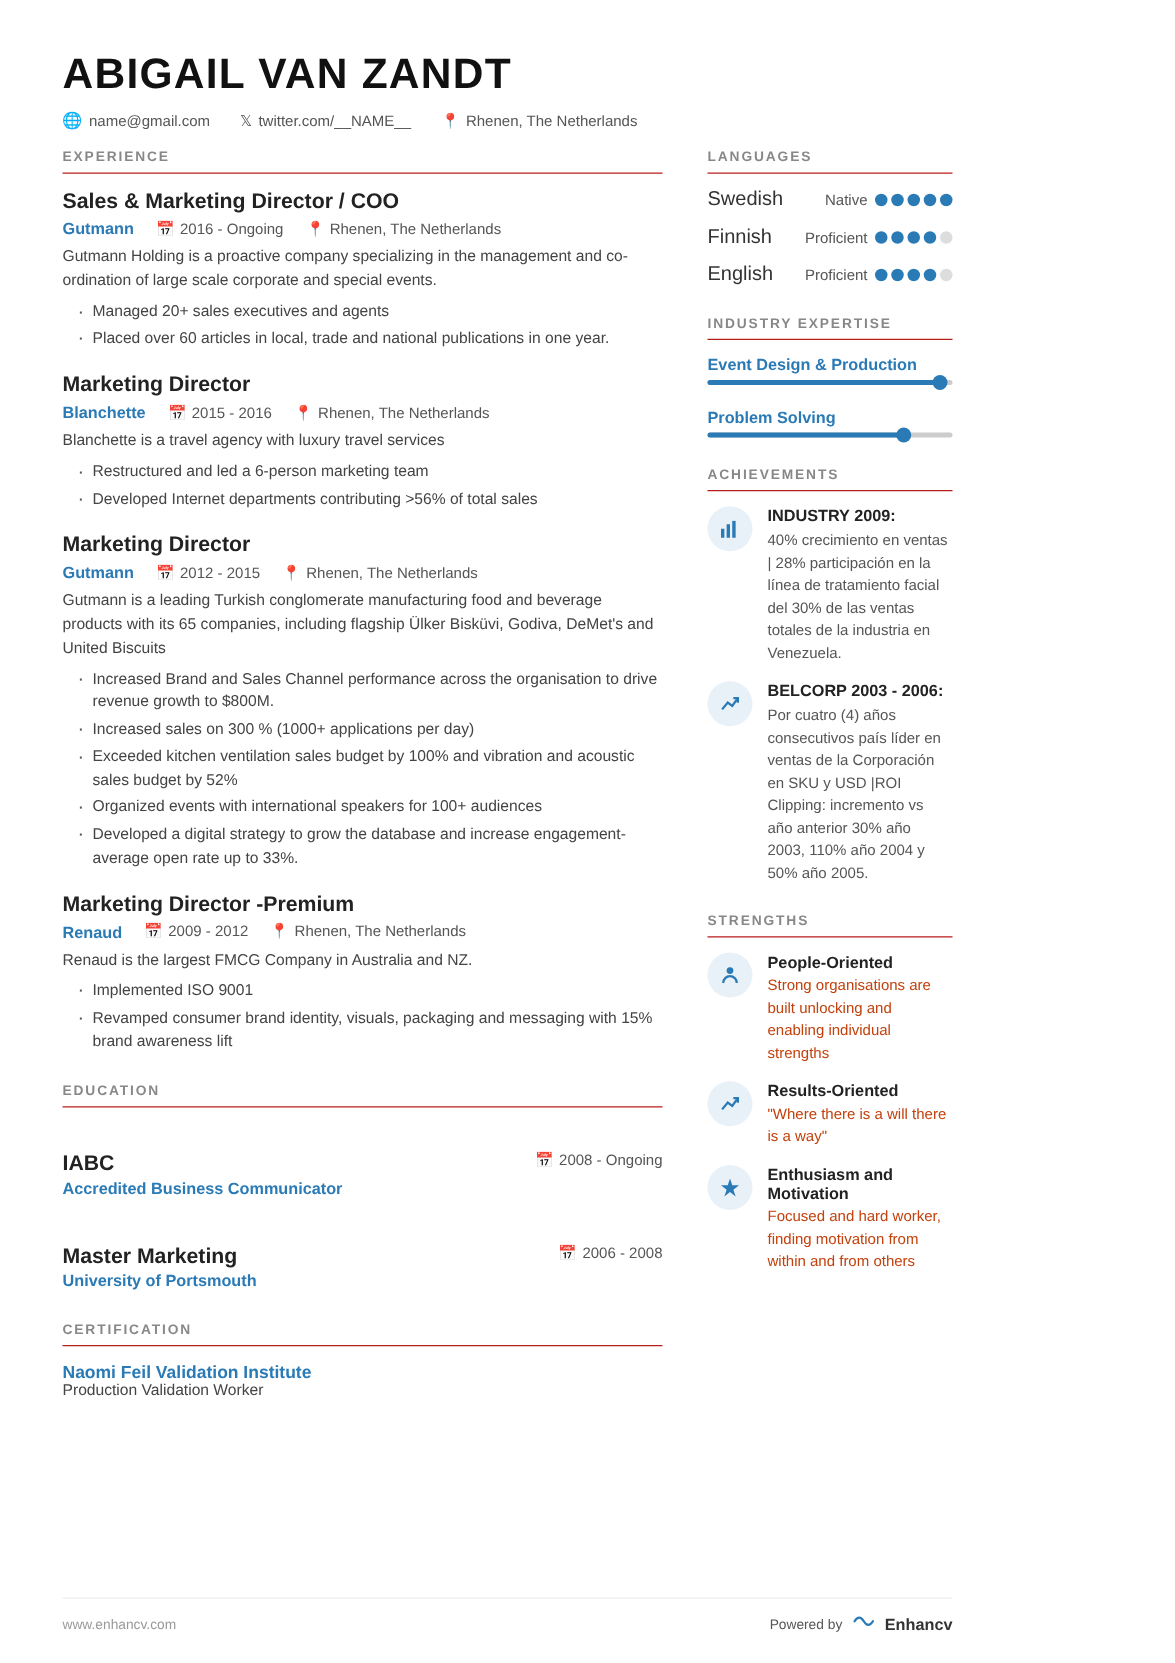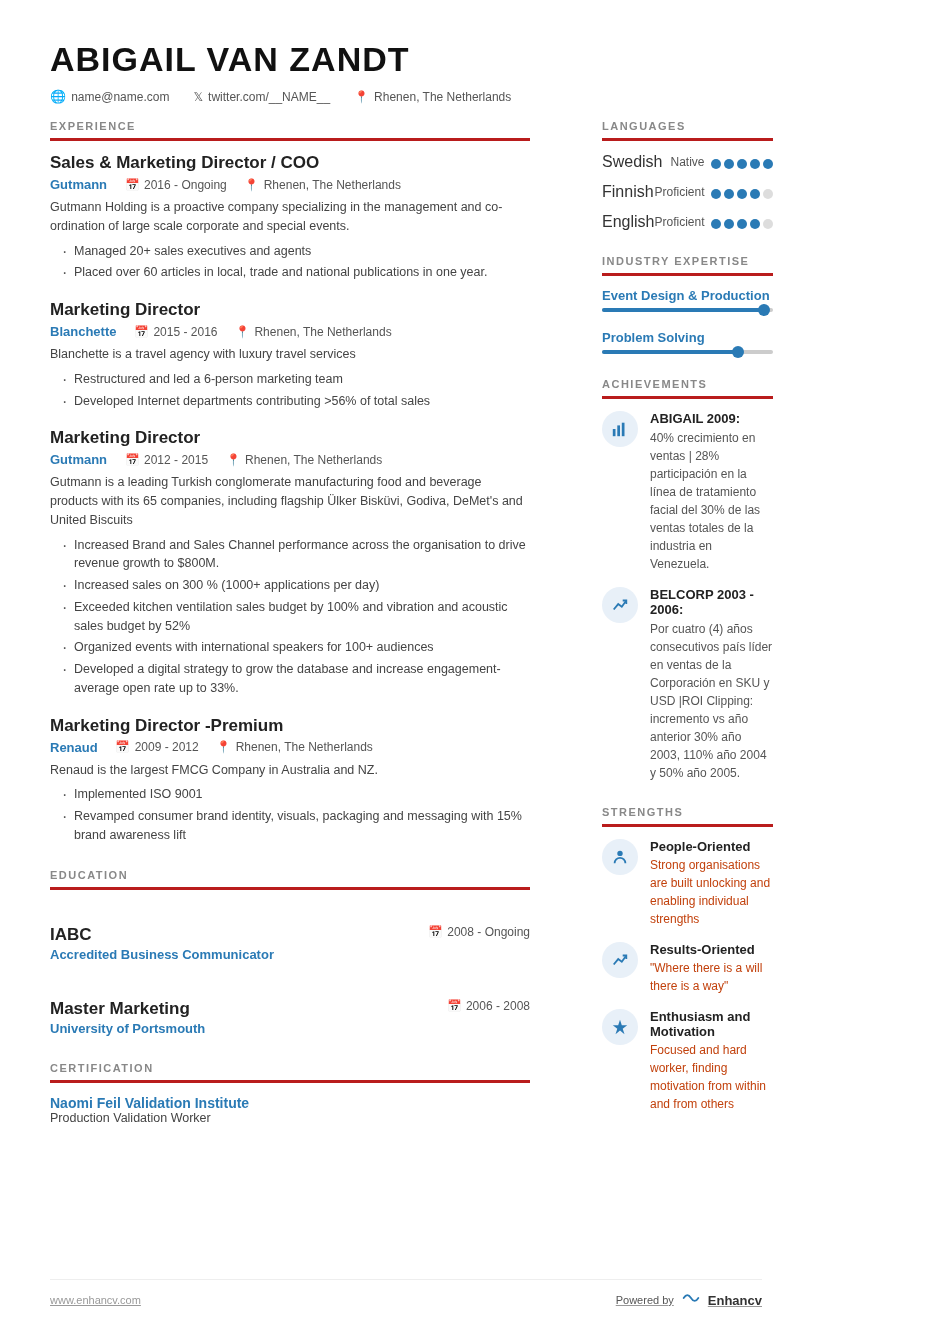--- a/index.html
+++ b/index.html
@@ -43,31 +43,30 @@
     .main-layout {
       display: flex;
       gap: 36px;
     }
     .left-col {
       flex: 0 0 480px;
       max-width: 480px;
     }
     .right-col {
       flex: 1;
-      margin-left: 36px;
     }
     .section-title {
       font-size: 11px;
       letter-spacing: 1.5px;
       text-transform: uppercase;
       color: #888;
       font-weight: 600;
       margin-bottom: 12px;
       padding-bottom: 6px;
-      border-bottom: 3px solid #b91c1c;
+      border-bottom: 1px solid #b91c1c;
     }
     .section {
       margin-bottom: 24px;
     }
     .job-title {
       font-size: 17px;
       font-weight: 700;
       color: #222;
       margin-bottom: 4px;
     }
@@ -149,21 +148,21 @@
       justify-content: space-between;
       align-items: center;
       margin-bottom: 12px;
     }
     .lang-name {
       font-size: 16px;
       color: #333;
     }
     .lang-level {
       display: flex;
-      align-items: flex-end;
+      align-items: center;
       gap: 6px;
       font-size: 12px;
       color: #555;
     }
     .dots {
       display: flex;
       gap: 3px;
     }
     .dot {
       width: 10px;
@@ -280,21 +279,20 @@
       bottom: 20px;
       left: 50px;
       right: 50px;
       display: flex;
       justify-content: space-between;
       align-items: center;
       font-size: 11px;
       color: #999;
       border-top: 1px solid #eee;
       padding-top: 10px;
-      text-decoration: underline;
     }
     .footer-logo {
       display: flex;
       align-items: center;
       gap: 6px;
       font-size: 11px;
       color: #555;
     }
     .footer-logo .logo-icon {
       font-size: 16px;
@@ -310,21 +308,21 @@
 </head>
 <body>
 
 <div class="page">
 
   <div class="header">
     <h1>ABIGAIL VAN ZANDT</h1>
     <div class="contact-line">
       <span>
         <span style="font-size:13px;">🌐</span>
-        <span>name@name.com</span>
+        <span>name@gmail.com</span>
       </span>
       <span>
         <span style="font-size:12px;">𝕏</span>
         <span>twitter.com/__NAME__</span>
       </span>
       <span>
         <span>📍</span>
         <span>Rhenen, The Netherlands</span>
       </span>
     </div>
@@ -534,21 +532,21 @@
 
         <div class="achievement-item">
           <div class="achievement-icon">
             <svg width="18" height="18" viewBox="0 0 20 20" fill="none">
               <rect x="2" y="10" width="3" height="8" fill="#2a7ab5"></rect>
               <rect x="7" y="6" width="3" height="12" fill="#2a7ab5"></rect>
               <rect x="12" y="3" width="3" height="15" fill="#2a7ab5"></rect>
             </svg>
           </div>
           <div class="achievement-content">
-            <div class="achievement-title">ABIGAIL 2009:</div>
+            <div class="achievement-title">INDUSTRY 2009:</div>
             <div class="achievement-text">40% crecimiento en ventas | 28% participación en la línea de tratamiento facial del 30% de las ventas totales de la industria en Venezuela.</div>
           </div>
         </div>
 
         <div class="achievement-item">
           <div class="achievement-icon">
             <svg width="18" height="18" viewBox="0 0 20 20" fill="none">
               <polyline points="3,15 8,9 12,12 17,5" stroke="#2a7ab5" stroke-width="2" fill="none"></polyline>
               <polyline points="13,5 17,5 17,9" stroke="#2a7ab5" stroke-width="2" fill="none"></polyline>
             </svg>

